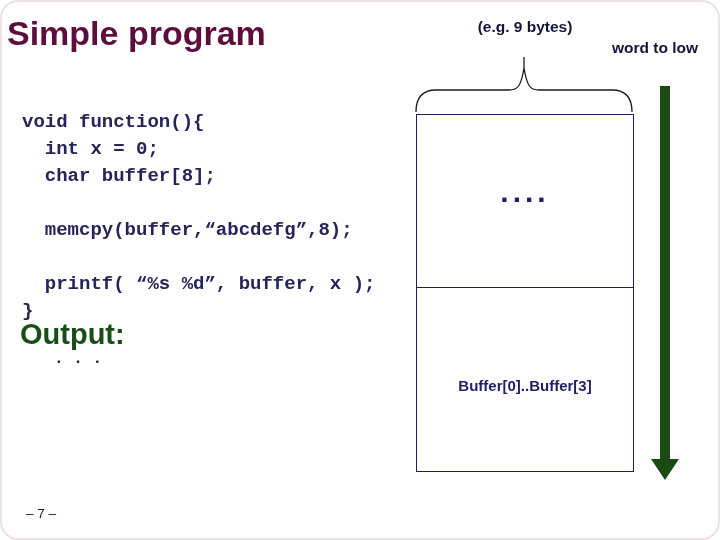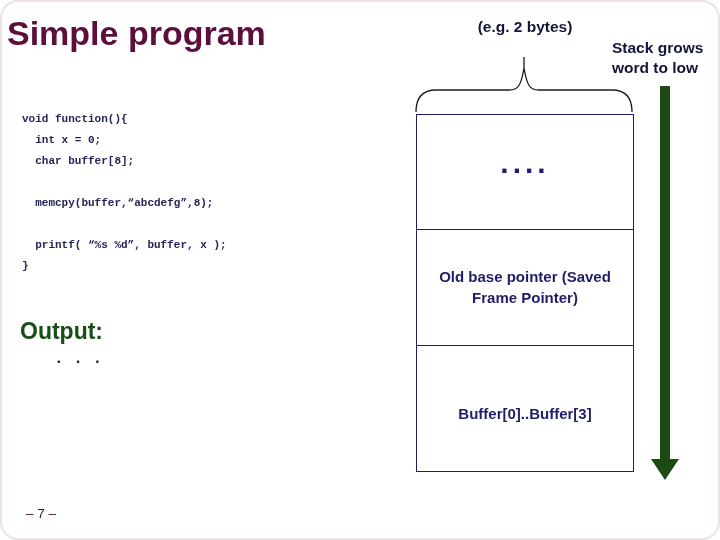--- a/index.html
+++ b/index.html
@@ -15,27 +15,27 @@
 
   .page-title {
     position: absolute; left: 5px; top: 12px;
     font-size: 34px; font-weight: bold; color: #5c0e3c;
     letter-spacing: 0px; white-space: nowrap;
   }
 
   .code-block {
     position: absolute; left: 20px; top: 107px;
     font-family: "Liberation Mono", "DejaVu Sans Mono", monospace;
-    font-size: 11px; font-weight: bold; line-height: 21px;
+    font-size: 19px; font-weight: bold; line-height: 27px;
     color: #262459; white-space: pre;
   }
 
   .output-label {
     position: absolute; left: 18px; top: 316px;
-    font-size: 23px; font-weight: bold; color: #174f17;
+    font-size: 29px; font-weight: bold; color: #174f17;
   }
   .output-ellipsis {
     position: absolute; left: 52px; top: 348px;
     font-family: "Liberation Mono", "DejaVu Sans Mono", monospace;
     font-size: 16px; font-weight: bold; color: #1f1f3d;
   }
 
   .word-size-note {
     position: absolute; left: 414px; top: 15px; width: 218px;
     text-align: center; font-size: 15.5px; font-weight: bold;
@@ -96,38 +96,36 @@
 
   memcpy(buffer,“abcdefg”,8);
 
   printf( “%s %d”, buffer, x );
 }</pre>
 
   <div class="output-label">Output:</div>
   <div class="output-ellipsis">. . .</div>
 
   <div class="word-size-note">
-    <div>(e.g. 2 bytes)</div>
+    <div>(e.g. 9 bytes)</div>
   </div>
 
   <div class="stack-direction-note">
-    <div>Stack grows</div>
     <div>word to low</div>
   </div>
 
   <svg class="overbrace" width="220" height="58" viewBox="0 0 220 58">
     <path d="M 2 57 C 2 43, 8 35, 22 35 L 95 35 C 104 35, 107 31, 110 13 C 113 31, 116 35, 125 35 L 198 35 C 212 35, 218 43, 218 57" fill="none" stroke="#1a1a1a" stroke-width="1.3"></path>
     <path d="M 110 13 L 110 2" fill="none" stroke="#1a1a1a" stroke-width="1.3"></path>
   </svg>
 
   <div class="stack-table">
     <div class="stack-row dots-row">
         <span>....</span>
       </div>
-    <div class="stack-row">Old base pointer (Saved Frame Pointer)</div>
     <div class="stack-row">Buffer[0]..Buffer[3]</div>
   </div>
 
   <div class="stack-arrow-bar"></div>
   <div class="stack-arrow-head"></div>
 
   <div class="page-number">– 7 –</div>
 
 </div>
 

